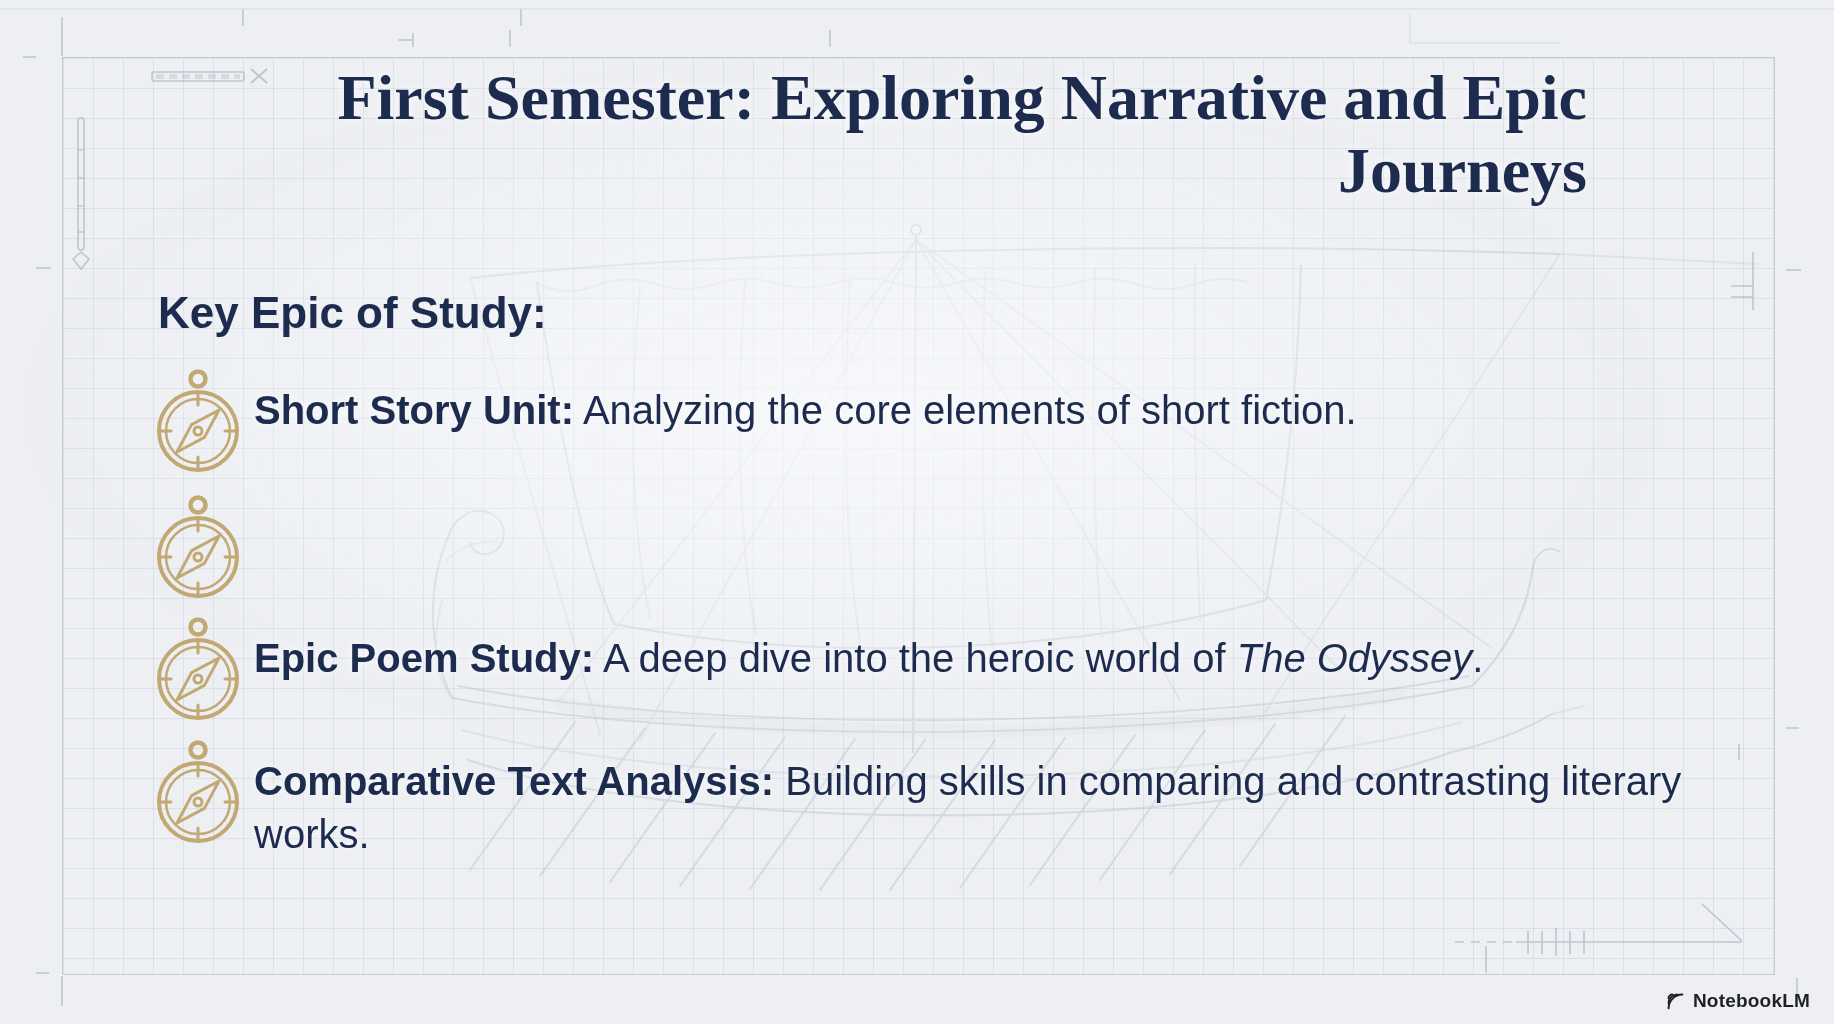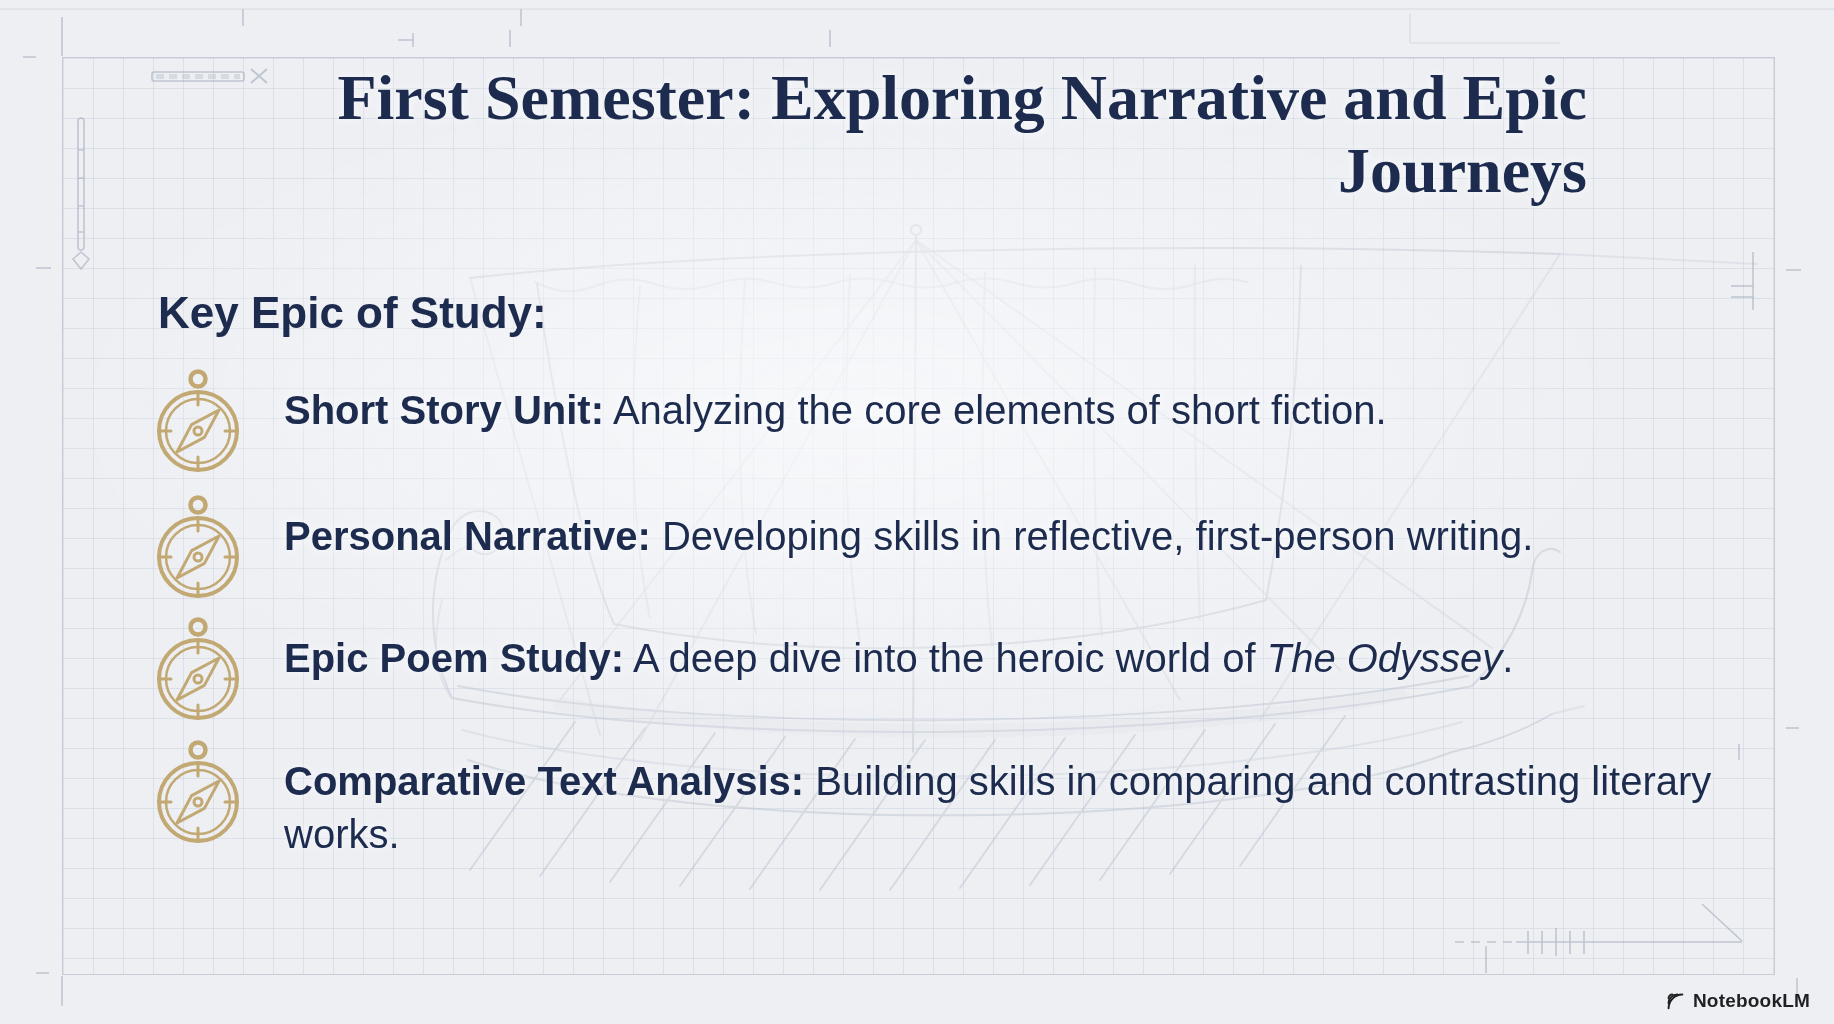--- a/index.html
+++ b/index.html
@@ -58,21 +58,21 @@
     left:158px;top:288px;
     font-size:44px;
     font-weight:700;
     color:var(--text-navy);
   }
   
   .unit{
     position:absolute;
     left:155px;
     display:flex;
-    gap:43px;
+    gap:13px;
     align-items:flex-start;
   }
   .unit .compass{flex:none;}
   .unit .unit-text{
     width:1500px;
     padding-top:16px;
     margin:0;
     font-size:40px;
     line-height:53px;
     color:var(--text-navy);
@@ -223,21 +223,20 @@
 
   <div class="unit u2">
     <svg class="compass" width="86" height="108" viewBox="0 0 86 108" aria-hidden="true">
       <circle cx="43" cy="11" r="7.5" stroke-width="4.5"></circle>
       <circle cx="43" cy="63" r="39" stroke-width="4"></circle>
       <circle cx="43" cy="63" r="32" stroke-width="2.5"></circle>
       <path d="M43,25 V37 M43,89 V101 M4,63 H16 M70,63 H82" stroke-width="3"></path>
       <polygon points="64,42 49.4,69.4 22,84 36.6,56.6" stroke-width="3"></polygon>
       <circle cx="43" cy="63" r="4" stroke-width="3"></circle>
     </svg>
-    <p class="unit-text"><span class="unit-label">Personal Narrative:</span><span> Developing skills in reflective, first-person writing.</span><span class="unit-italic"></span><span></span></p>
   </div>
 
   <div class="unit u3">
     <svg class="compass" width="86" height="108" viewBox="0 0 86 108" aria-hidden="true">
       <circle cx="43" cy="11" r="7.5" stroke-width="4.5"></circle>
       <circle cx="43" cy="63" r="39" stroke-width="4"></circle>
       <circle cx="43" cy="63" r="32" stroke-width="2.5"></circle>
       <path d="M43,25 V37 M43,89 V101 M4,63 H16 M70,63 H82" stroke-width="3"></path>
       <polygon points="64,42 49.4,69.4 22,84 36.6,56.6" stroke-width="3"></polygon>
       <circle cx="43" cy="63" r="4" stroke-width="3"></circle>

